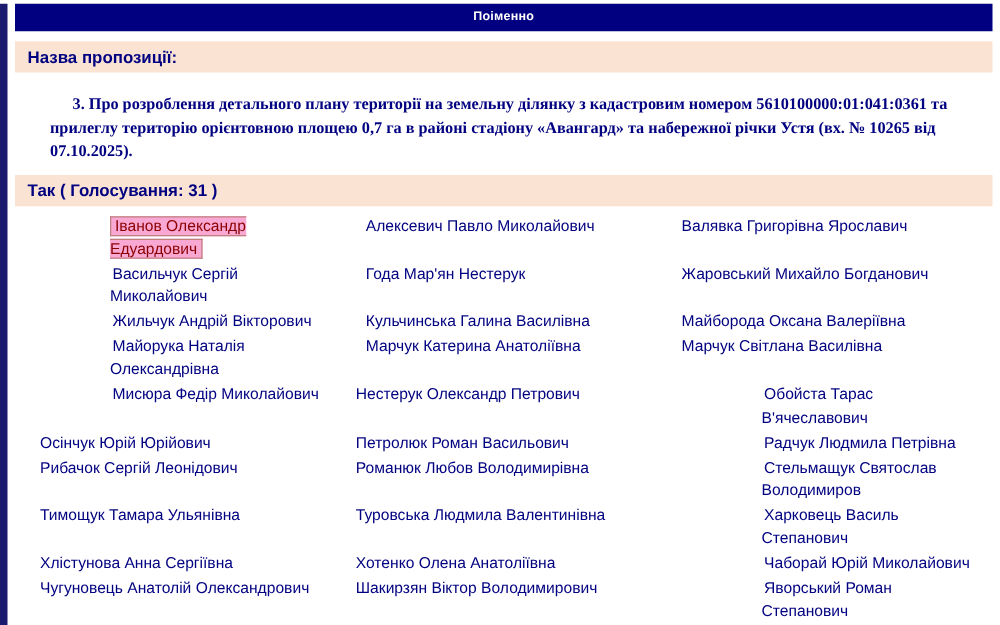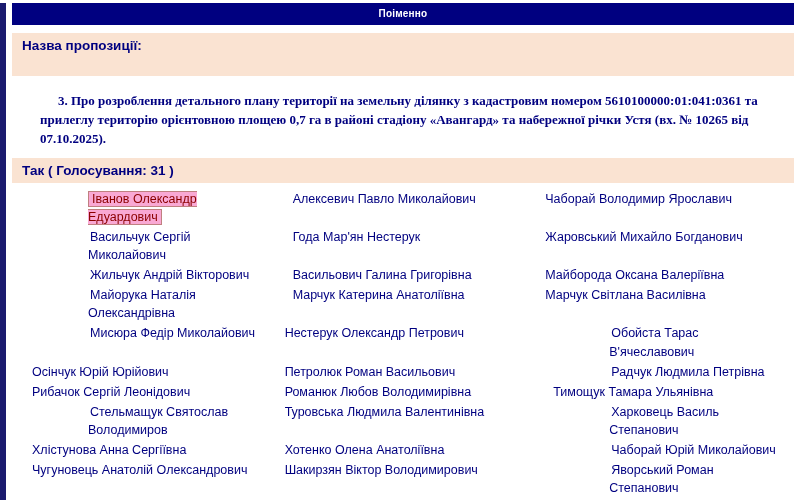--- a/index.html
+++ b/index.html
@@ -30,21 +30,21 @@
     font-size: 10px;
     padding: 5px 0 6px 0;
     margin: 3px 6px 0 6px;
     letter-spacing: 0.2px;
   }
   .section-head {
     background: #fae3d2;
     color: #000080;
     font-weight: bold;
     font-size: 13.5px;
-    padding: 5px 0 23px 10px;
+    padding: 5px 0 5px 10px;
     margin: 8px 6px 16px 6px;
   }
   .proposal-text {
     font-size: 13px;
     font-weight: bold;
     color: #000080;
     line-height: 1.45;
     margin: 7px 14px 0 34px;
     text-indent: 18px;
     font-family: Liberation Serif, serif;
@@ -93,40 +93,40 @@
 
   <div class="section-head">Назва пропозиції:</div>
 
   <div class="proposal-text">3. Про розроблення детального плану території на земельну ділянку з кадастровим номером 5610100000:01:041:0361 та прилеглу територію орієнтовною площею 0,7 га в районі стадіону «Авангард» та набережної річки Устя (вх. № 10265 від 07.10.2025).</div>
 
   <div id="vote-sections">
       <div class="vote-head">Так ( Голосування: 31 )</div>
       <div class="names">
         <div class="name-cell col0 highlight"><span class="inner">Іванов Олександр Едуардович</span></div>
         <div class="name-cell col1"><span class="inner">Алексевич Павло Миколайович</span></div>
-        <div class="name-cell col2"><span class="inner">Чаборай Володимир Ярославич</span></div>
+        <div class="name-cell col2"><span class="inner">Валявка Григорівна Ярославич</span></div>
         <div class="name-cell col0"><span class="inner">Васильчук Сергій Миколайович</span></div>
         <div class="name-cell col1"><span class="inner">Года Мар'ян Нестерук</span></div>
         <div class="name-cell col2"><span class="inner">Жаровський Михайло Богданович</span></div>
         <div class="name-cell col0"><span class="inner">Жильчук Андрій Вікторович</span></div>
-        <div class="name-cell col1"><span class="inner">Васильович Галина Григорівна</span></div>
+        <div class="name-cell col1"><span class="inner">Кульчинська Галина Василівна</span></div>
         <div class="name-cell col2"><span class="inner">Майборода Оксана Валеріївна</span></div>
         <div class="name-cell col0"><span class="inner">Майорука Наталія Олександрівна</span></div>
         <div class="name-cell col1"><span class="inner">Марчук Катерина Анатоліївна</span></div>
         <div class="name-cell col2"><span class="inner">Марчук Світлана Василівна</span></div>
         <div class="name-cell col0"><span class="inner">Мисюра Федір Миколайович</span></div>
         <div class="name-cell col2"><span class="inner">Нестерук Олександр Петрович</span></div>
         <div class="name-cell col0"><span class="inner">Обойста Тарас В'ячеславович</span></div>
         <div class="name-cell col1"><span class="inner">Осінчук Юрій Юрійович</span></div>
         <div class="name-cell col2"><span class="inner">Петролюк Роман Васильович</span></div>
         <div class="name-cell col0"><span class="inner">Радчук Людмила Петрівна</span></div>
         <div class="name-cell col1"><span class="inner">Рибачок Сергій Леонідович</span></div>
         <div class="name-cell col2"><span class="inner">Романюк Любов Володимирівна</span></div>
+        <div class="name-cell col0"><span class="inner">Стельмащук Святослав Володимиров</span></div>
         <div class="name-cell col1"><span class="inner">Тимощук Тамара Ульянівна</span></div>
-        <div class="name-cell col0"><span class="inner">Стельмащук Святослав Володимиров</span></div>
         <div class="name-cell col2"><span class="inner">Туровська Людмила Валентинівна</span></div>
         <div class="name-cell col0"><span class="inner">Харковець Василь Степанович</span></div>
         <div class="name-cell col1"><span class="inner">Хлістунова Анна Сергіївна</span></div>
         <div class="name-cell col2"><span class="inner">Хотенко Олена Анатоліївна</span></div>
         <div class="name-cell col0"><span class="inner">Чаборай Юрій Миколайович</span></div>
         <div class="name-cell col1"><span class="inner">Чугуновець Анатолій Олександрович</span></div>
         <div class="name-cell col2"><span class="inner">Шакирзян Віктор Володимирович</span></div>
         <div class="name-cell col0"><span class="inner">Яворський Роман Степанович</span></div>
       </div>
     </div>

